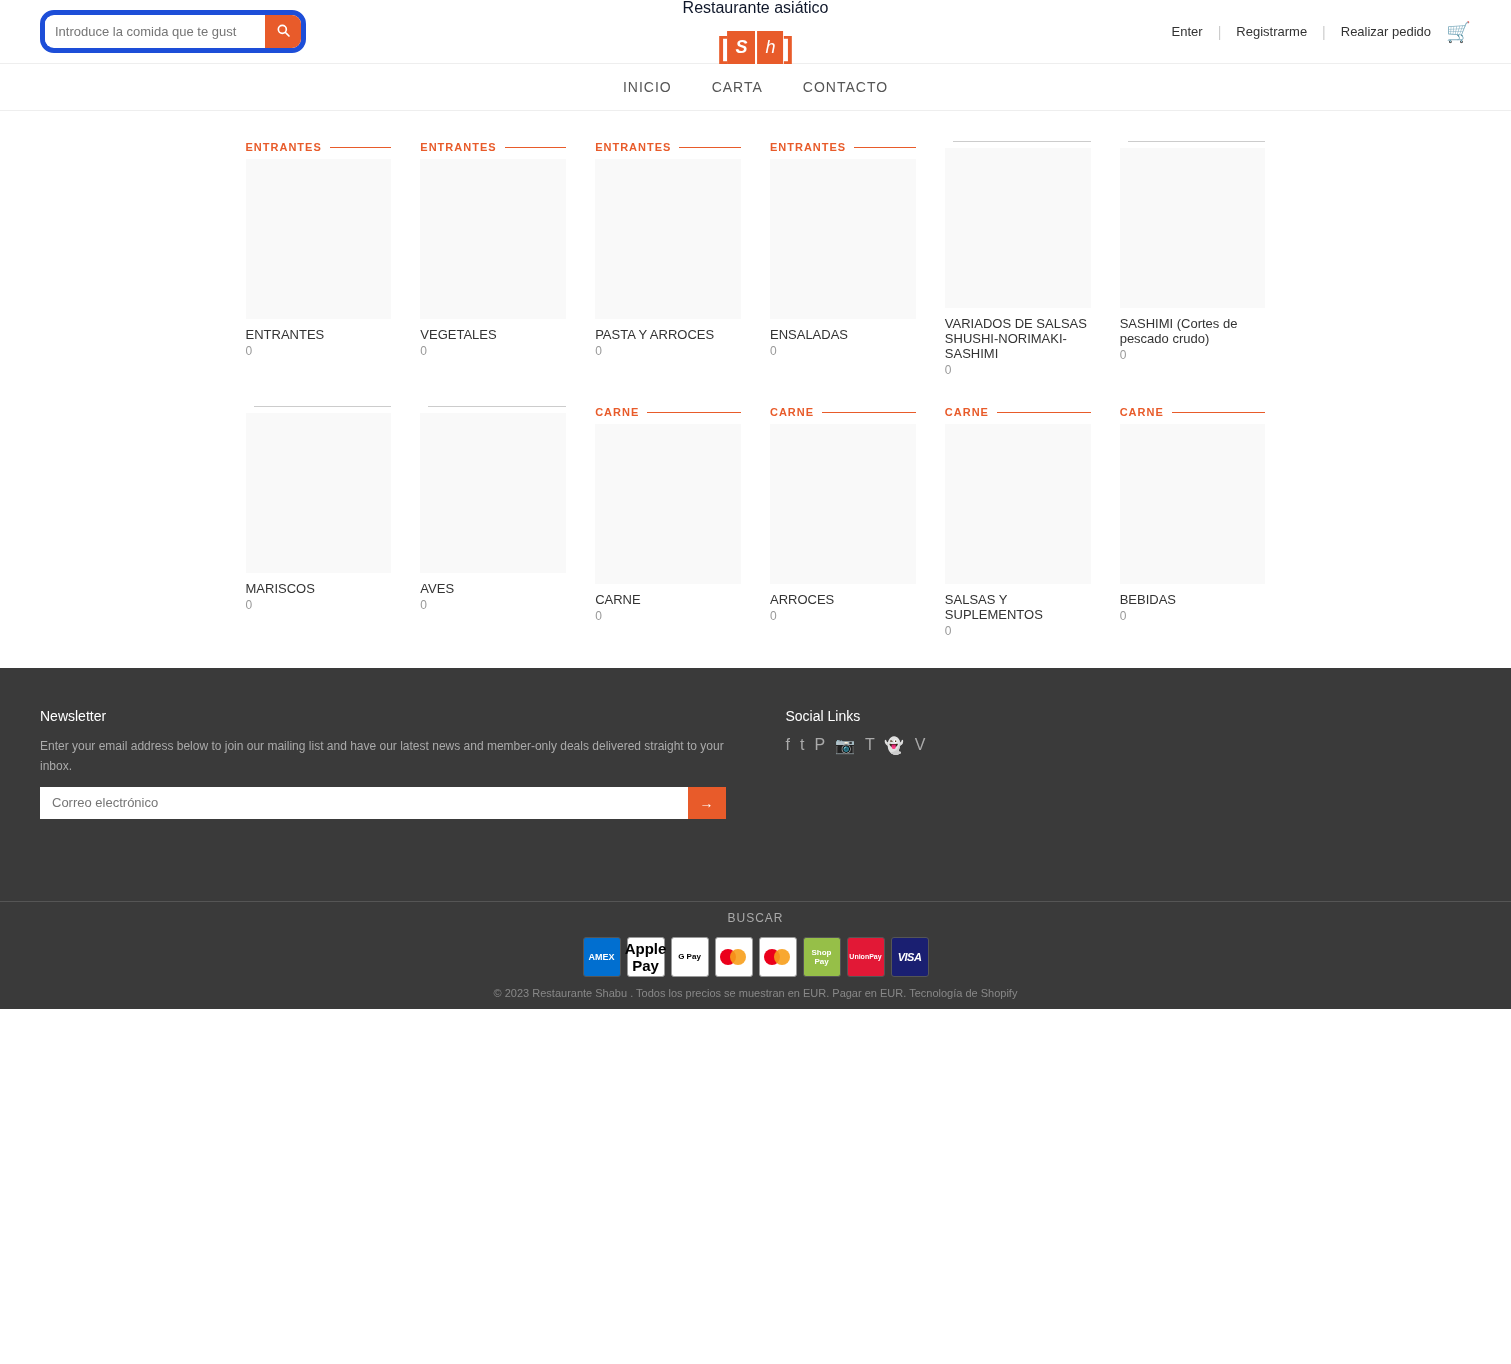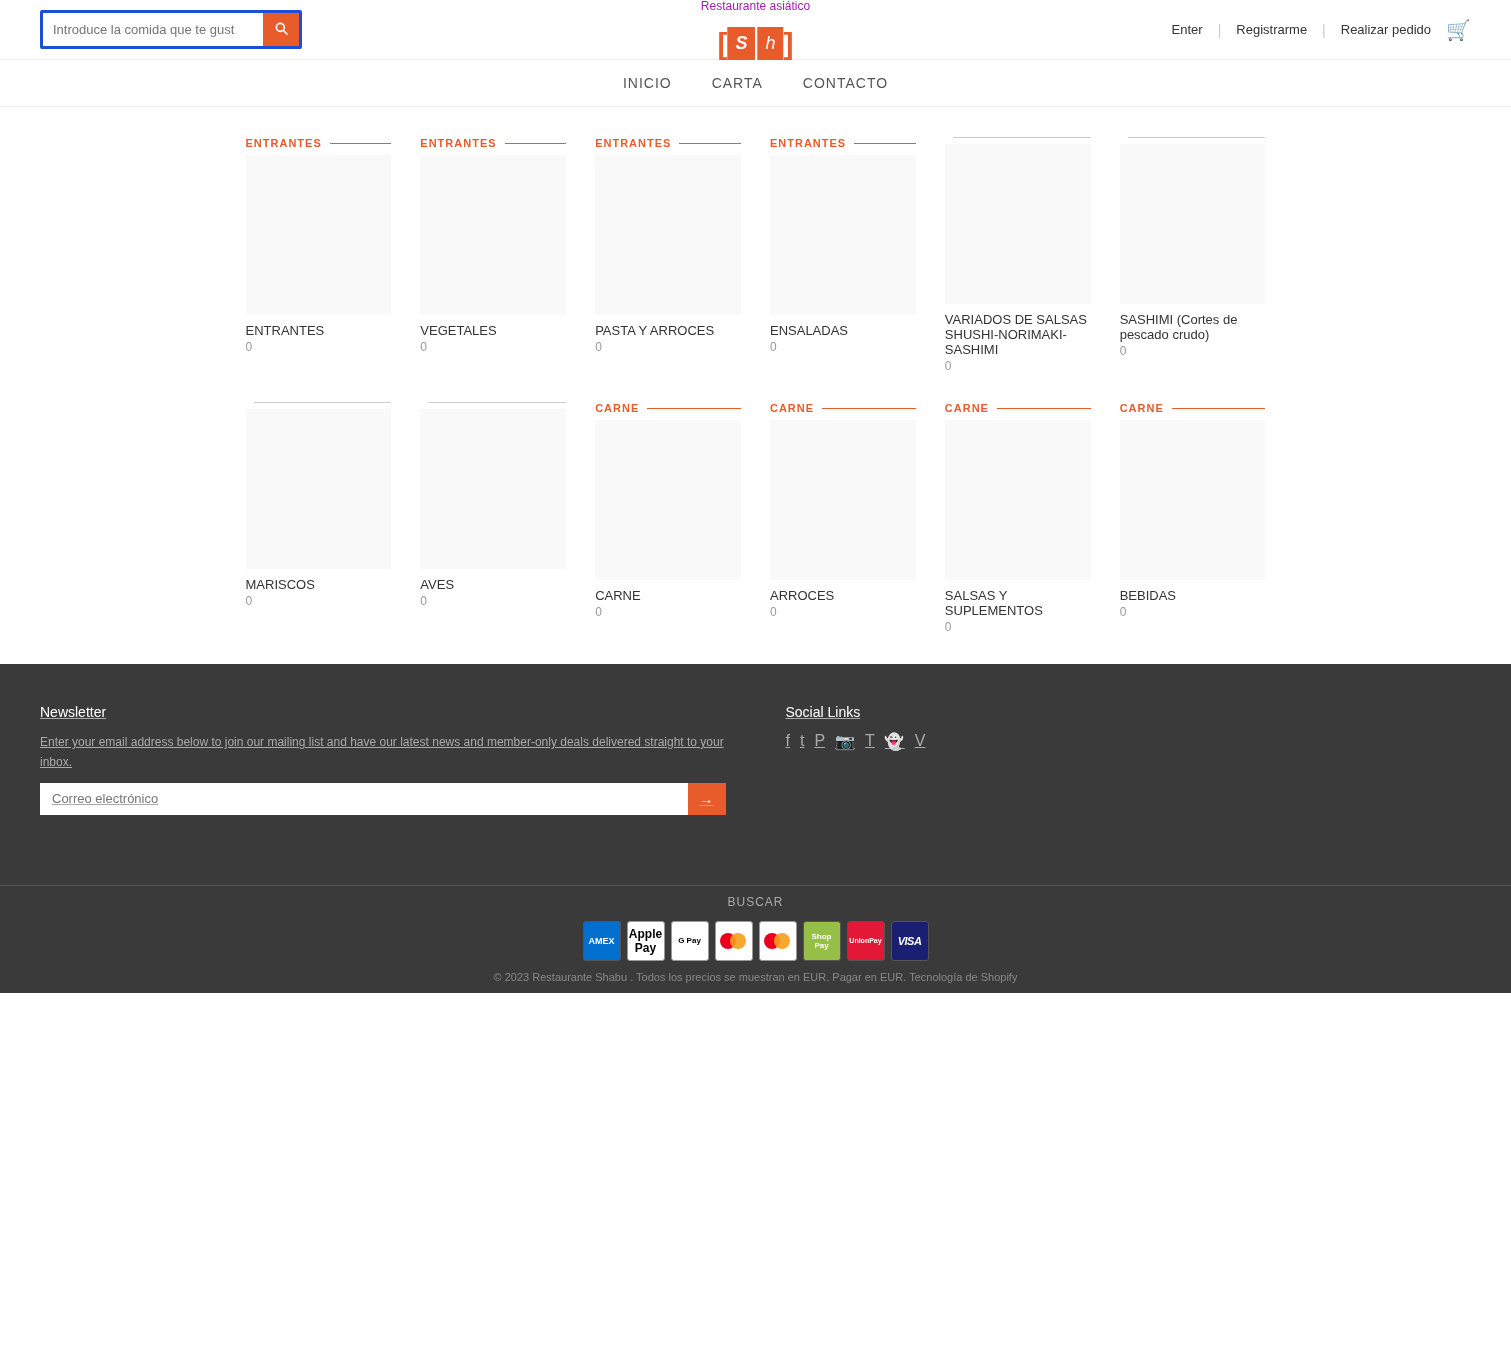--- a/index.html
+++ b/index.html
@@ -1,17 +1,17 @@
 <!DOCTYPE html>
 <html><head>
   <meta charset="utf-8">
   <style>
     * { box-sizing: border-box; margin: 0; padding: 0; }
     body { font-family: Arial, Helvetica, sans-serif; background: #fff; color: #333; font-size: 14px; }
-    .search-container { display: flex; align-items: center; border: 3px solid #1d4ed8; border-radius: 2px; overflow: hidden; }
+    .search-container { display: flex; align-items: center; border: 5px solid #1d4ed8; border-radius: 14px; overflow: hidden; }
     .search-input { border: none; padding: 7px 10px; font-size: 13px; width: 220px; outline: none; color: #999; }
     .search-btn { background: #e85b2a; border: none; padding: 7px 10px; cursor: pointer; }
     .search-icon-svg { width: 16px; height: 16px; fill: white; }
 
     
     .header-right { display: flex; align-items: center; gap: 15px; }
     .header-nav-link { color: #333; text-decoration: none; font-size: 13px; cursor: pointer; }
     .header-nav-sep { color: #ccc; }
     .cart-icon { color: #333; font-size: 20px; cursor: pointer; }
 
@@ -55,21 +55,21 @@
       height: 1px;
       background: #ccc;
     }
     .category-label-gray { color: #ccc; }
 
     .category-name { font-size: 13px; color: #333; font-weight: normal; margin-bottom: 2px; }
     .category-count { font-size: 12px; color: #999; }
 
     
     .footer { background: #3a3a3a; color: #aaa; padding: 40px; }
-    .footer-top { display: flex; gap: 60px; margin-bottom: 30px; text-decoration: underline; }
+    .footer-top { display: flex; gap: 60px; margin-bottom: 42px; }
     .footer-section { flex: 1; }
     .footer-title { color: #fff; font-size: 14px; margin-bottom: 12px; }
     .footer-text { font-size: 12px; line-height: 1.7; color: #aaa; }
     .social-links { display: flex; gap: 10px; margin-top: 8px; }
     .social-link { color: #aaa; font-size: 16px; cursor: pointer; text-decoration: none; }
     .newsletter-form { display: flex; margin-top: 10px; }
     .newsletter-input { flex: 1; padding: 8px 12px; font-size: 13px; border: none; outline: none; color: #666; }
     .newsletter-btn { background: #e85b2a; border: none; padding: 8px 12px; cursor: pointer; color: white; font-size: 14px; }
 
     
@@ -112,21 +112,21 @@
   <div class="search-container">
     <input class="search-input" type="text" placeholder="Introduce la comida que te gust" style="">
     <button class="search-btn">
       <svg class="search-icon-svg" viewBox="0 0 24 24">
         <path d="M21 21l-4.35-4.35M17 11A6 6 0 1 1 5 11a6 6 0 0 1 12 0z" stroke="white" stroke-width="2.5" fill="none" stroke-linecap="round"></path>
       </svg>
     </button>
   </div>
 
   <div style="position:absolute;left:50%;transform:translateX(-50%);text-align:center;">
-    <div style="font-size:12px;color:#a21caf;margin-bottom:14px;">Restaurante asiático</div>
+    <div style="font-size:16px;color:#0f172a;margin-bottom:14px;">Restaurante asiático</div>
     <div style="display:flex;align-items:center;justify-content:center;">
       <span style="color:#e85b2a;font-size:30px;font-weight:bold;line-height:1;">[</span>
       <div style="display:flex;">
         <div style="background:#e85b2a;color:white;font-weight:bold;font-size:18px;padding:6px 8px;font-style:italic;">S</div>
         <div style="width:2px;background:white;"></div>
         <div style="background:#e85b2a;color:white;font-size:18px;padding:6px 8px;font-style:italic;">h</div>
       </div>
       <span style="color:#e85b2a;font-size:30px;font-weight:bold;line-height:1;">]</span>
     </div>
   </div>
@@ -298,21 +298,21 @@
           <a class="social-link">V</a>
         </div>
       </div>
     </div>
   </div>
 
   <div class="footer-bottom">
     <div class="footer-buscar">BUSCAR</div>
     <div class="payment-icons">
       <div class="payment-icon pay-amex">AMEX</div>
-      <div class="payment-icon pay-apple" style="font-size:12px;color:#000;">Apple Pay</div>
+      <div class="payment-icon pay-apple" style="font-size:15px;color:#000;">Apple Pay</div>
       <div class="payment-icon pay-gpay">G Pay</div>
       <div class="payment-icon" style="background:#fff;border-color:#999;">
         <div class="maestro-circles">
           <div class="mc-circle1"></div>
           <div class="mc-circle2"></div>
         </div>
       </div>
       <div class="payment-icon" style="background:#fff;border-color:#999;">
         <div class="maestro-circles">
           <div class="mc-circle1"></div>

